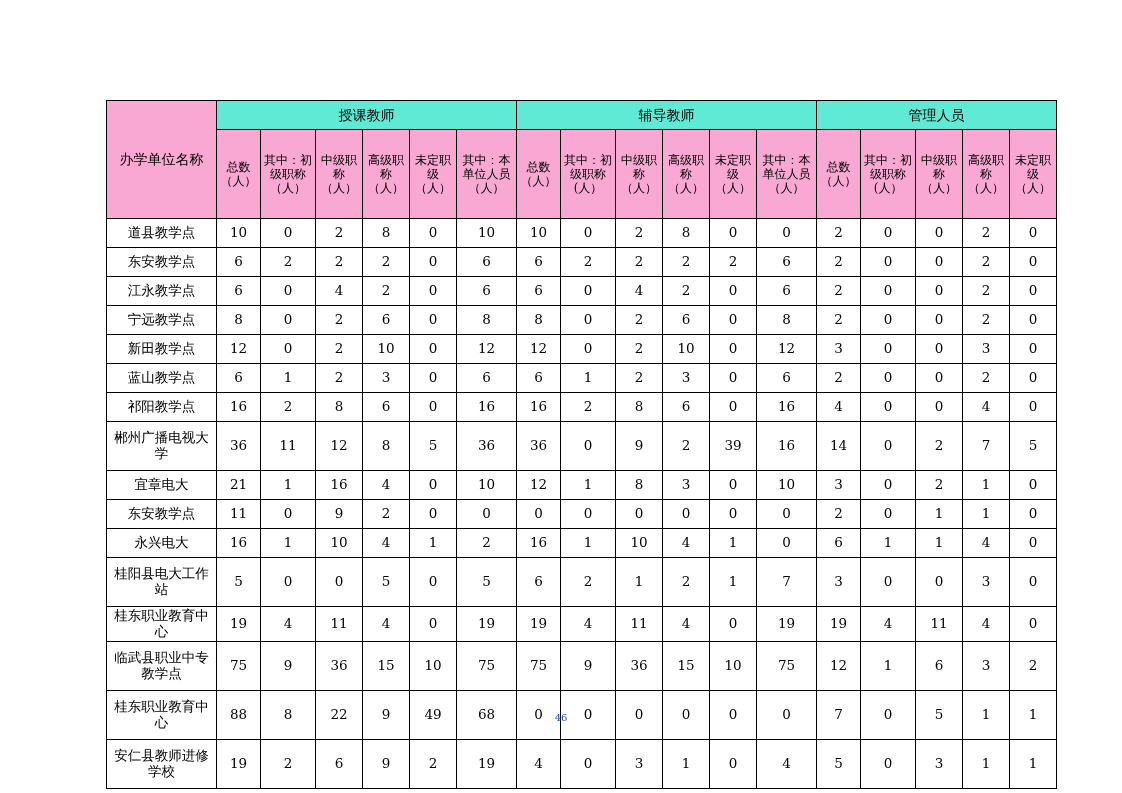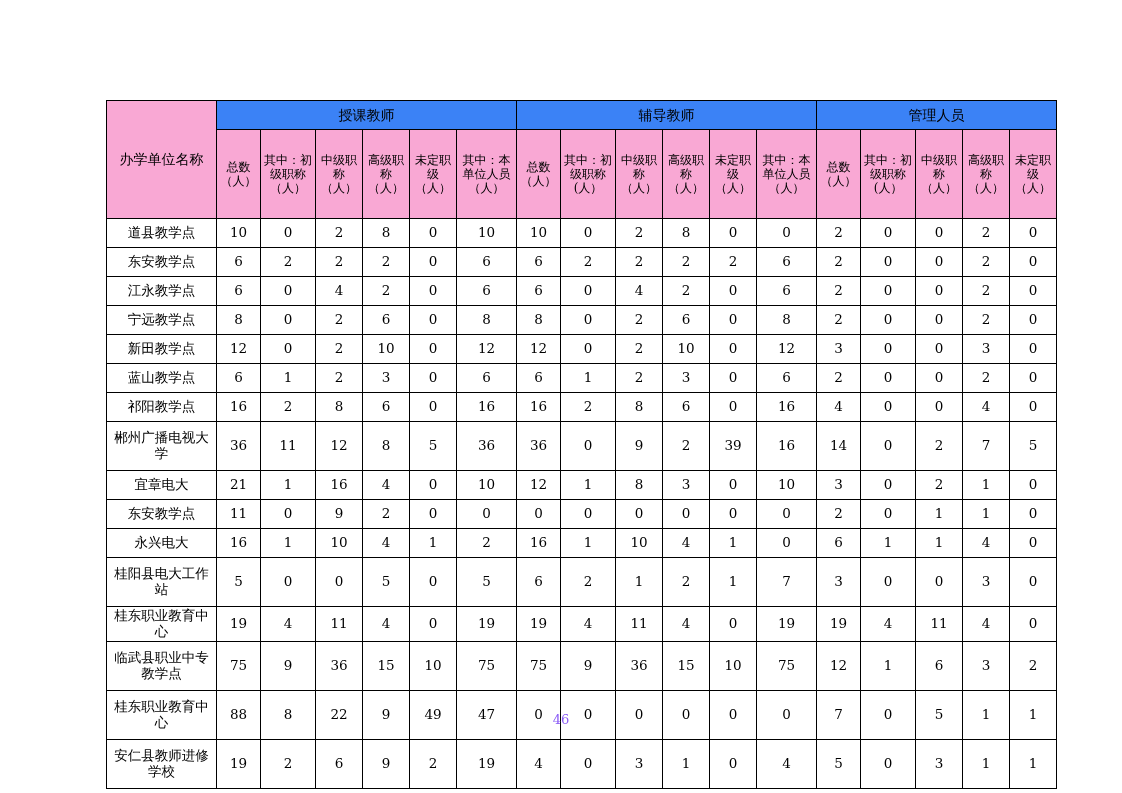--- a/index.html
+++ b/index.html
@@ -35,21 +35,21 @@
   }
   table.main td, table.main th {
     border: 1px solid #000000;
     text-align: center;
     vertical-align: middle;
     padding: 1px 1px;
     font-weight: normal;
     line-height: 1.18;
   }
   .hdr-group {
-    background: #3b82f6;
+    background: #5eead4;
     font-size: 14px;
     height: 26px;
   }
   .hdr-cell {
     background: #f9a8d4;
     font-size: 12px;
     height: 86px;
   }
   .hdr-name {
     background: #f9a8d4;
@@ -64,22 +64,22 @@
   td.num {
     font-size: 13.5px;
   }
   .tall { height: 46px; }
   .pagenum {
     position: absolute;
     left: 0;
     top: 712px;
     width: 1122px;
     text-align: center;
-    font-size: 13px;
-    color: #8b5cf6;
+    font-size: 10px;
+    color: #1d4ed8;
     font-family: "DejaVu Serif", "Liberation Serif", serif;
   }
 </style>
 </head>
 <body>
 
 <div class="page">
   <div class="table-wrap">
     <table class="main">
       <colgroup>
@@ -410,21 +410,21 @@
             <td class="num tall">3</td>
             <td class="num tall">2</td>
           </tr>
           <tr>
             <td class="unit tall">桂东职业教育中心</td>
             <td class="num tall">88</td>
             <td class="num tall">8</td>
             <td class="num tall">22</td>
             <td class="num tall">9</td>
             <td class="num tall">49</td>
-            <td class="num tall">47</td>
+            <td class="num tall">68</td>
             <td class="num tall">0</td>
             <td class="num tall">0</td>
             <td class="num tall">0</td>
             <td class="num tall">0</td>
             <td class="num tall">0</td>
             <td class="num tall">0</td>
             <td class="num tall">7</td>
             <td class="num tall">0</td>
             <td class="num tall">5</td>
             <td class="num tall">1</td>

